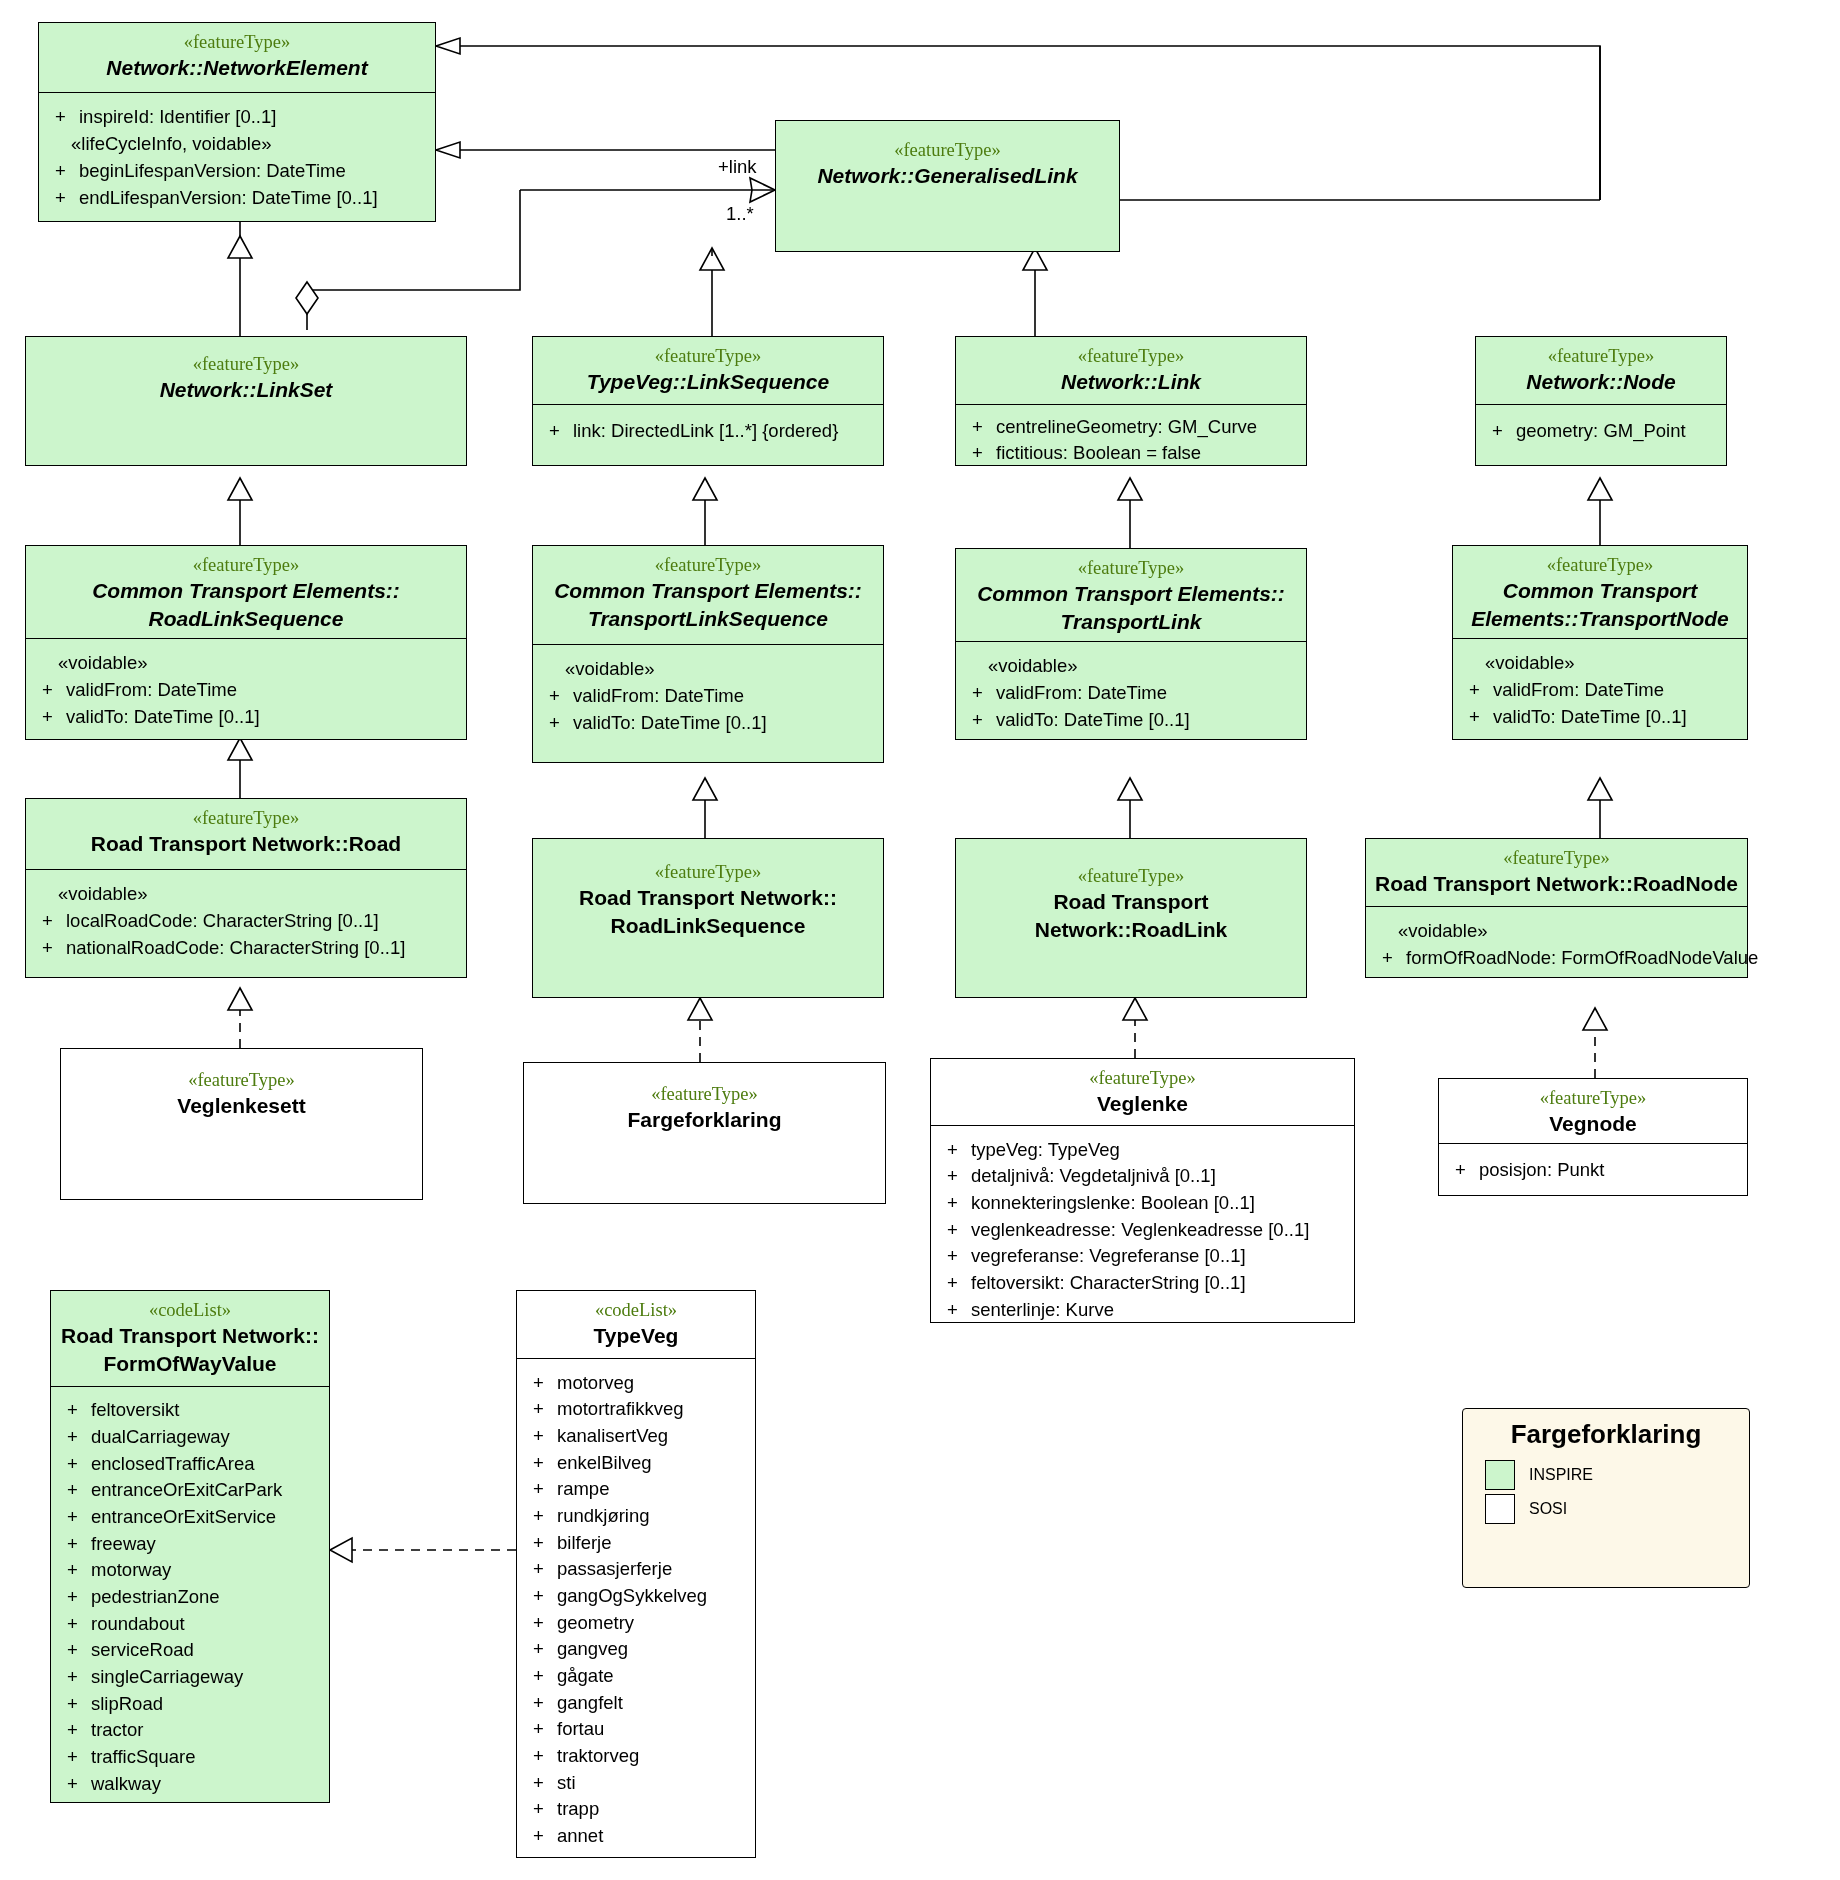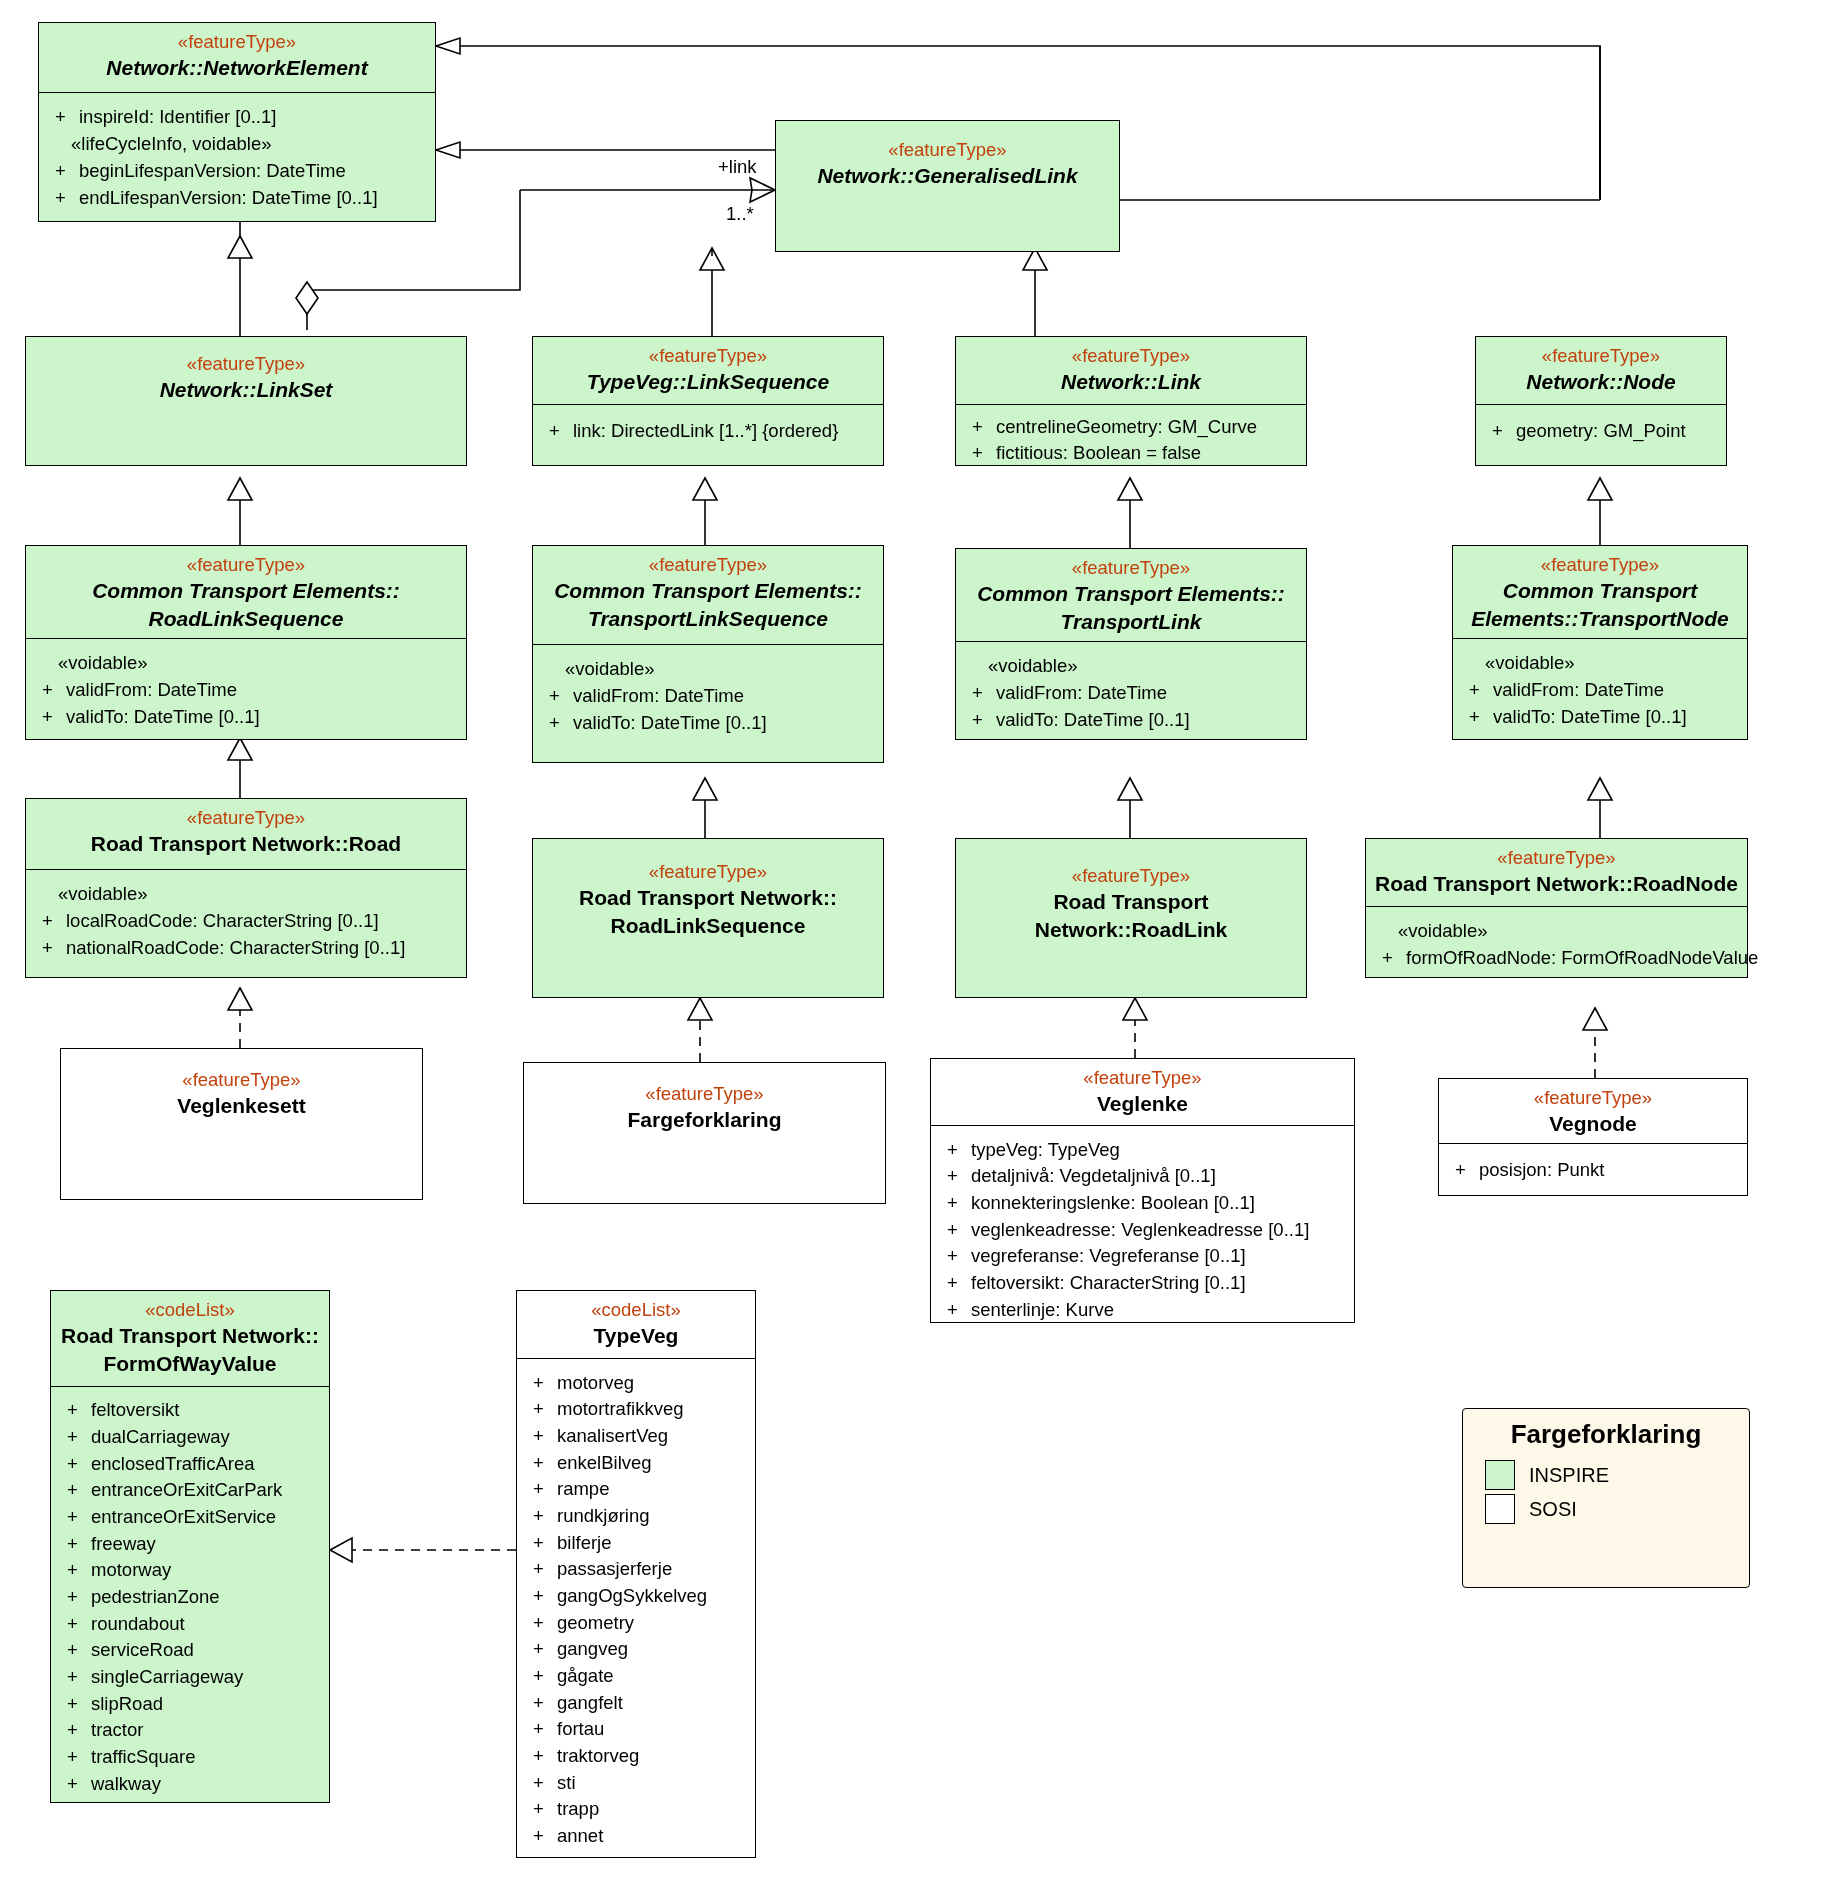--- a/index.html
+++ b/index.html
@@ -19,21 +19,21 @@
     border:1.6px solid #000;
     background:#ccf5cc;
     display:flex; flex-direction:column;
   }
   .cls.sosi { background:#ffffff; }
   .cls .hdr {
     padding:7px 8px 8px 8px;
     text-align:center;
     line-height:1.32;
   }
-  .cls .stereo { font-size:18.5px; color:#c2410c; }
+  .cls .stereo { font-size:18.5px; color:#4d7c0f;font-family:Liberation Serif, serif; }
   .cls .nm { font-weight:bold; font-size:21px; }
   .cls .nm.ital { font-style:italic; }
   .cls .sep { border-top:1.6px solid #000; }
   .cls .attrs { padding:10px 6px 10px 6px; }
   .attr {
     font-size:18.5px;
     line-height:1.28;
     display:flex;
     padding:1.5px 0;
     white-space:nowrap;
@@ -56,21 +56,21 @@
   .legend .ltitle {
     font-weight:bold;
     font-size:26px;
     text-align:center;
     padding:10px 0 8px 0;
   }
   .legend .lrow { display:flex; align-items:center; padding:2px 0 2px 22px; }
   .legend .swatch { width:30px; height:30px; border:1.6px solid #000; flex:0 0 30px; }
   .legend .swatch.insp { background:#ccf5cc; }
   .legend .swatch.sosi { background:#ffffff; }
-  .legend .ltext { font-size:20px; padding-left:14px; }
+  .legend .ltext { font-size:16px; padding-left:14px; }
 
   .edgelabel {
     position:absolute;
     font-size:18.5px;
     white-space:nowrap;
     color:#000;
   }
 </style>
 </head>
 <body>

